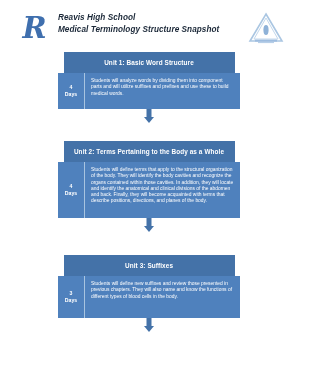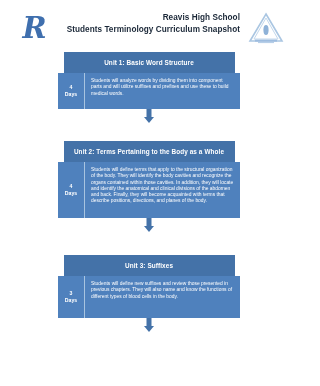--- a/index.html
+++ b/index.html
@@ -45,21 +45,22 @@
     right: 12px;
     top: 11px;
     width: 40px;
     height: 34px;
   }
   .title-block {
     position: absolute;
     left: 58px;
     right: 58px;
     top: 12px;
-    text-align: right;
+    text-align: left;
+    font-style: italic;
   }
   .title-line {
     color: #1b2838;
     font-weight: bold;
     font-size: 8.2px;
     line-height: 11.5px;
     letter-spacing: 0.05px;
     white-space: nowrap;
   }
 
@@ -163,21 +164,21 @@
         <polygon points="20,3 36,30 4,30" fill="none" stroke="#aac6e2" stroke-width="1.6"></polygon>
         <polygon points="20,7 32,28 8,28" fill="none" stroke="#c2d7ec" stroke-width="1"></polygon>
         <ellipse cx="20" cy="19" rx="2.6" ry="5" fill="#8fb2d8"></ellipse>
         <rect x="9" y="28.6" width="22" height="2" fill="#9dbcdf"></rect>
         <rect x="12" y="31" width="16" height="1.1" fill="#b7cfe8"></rect>
       </svg>
     </div>
 
     <div class="title-block">
       <div class="title-line">Reavis High School</div>
-      <div class="title-line">Students Terminology Curriculum Snapshot</div>
+      <div class="title-line">Medical Terminology Structure Snapshot</div>
     </div>
   </div>
 
   <div class="flow">
 
     <div class="unit unit-1">
       <div class="unit-header">
         <span>Unit 1:  Basic Word Structure</span>
       </div>
       <div class="unit-body">

